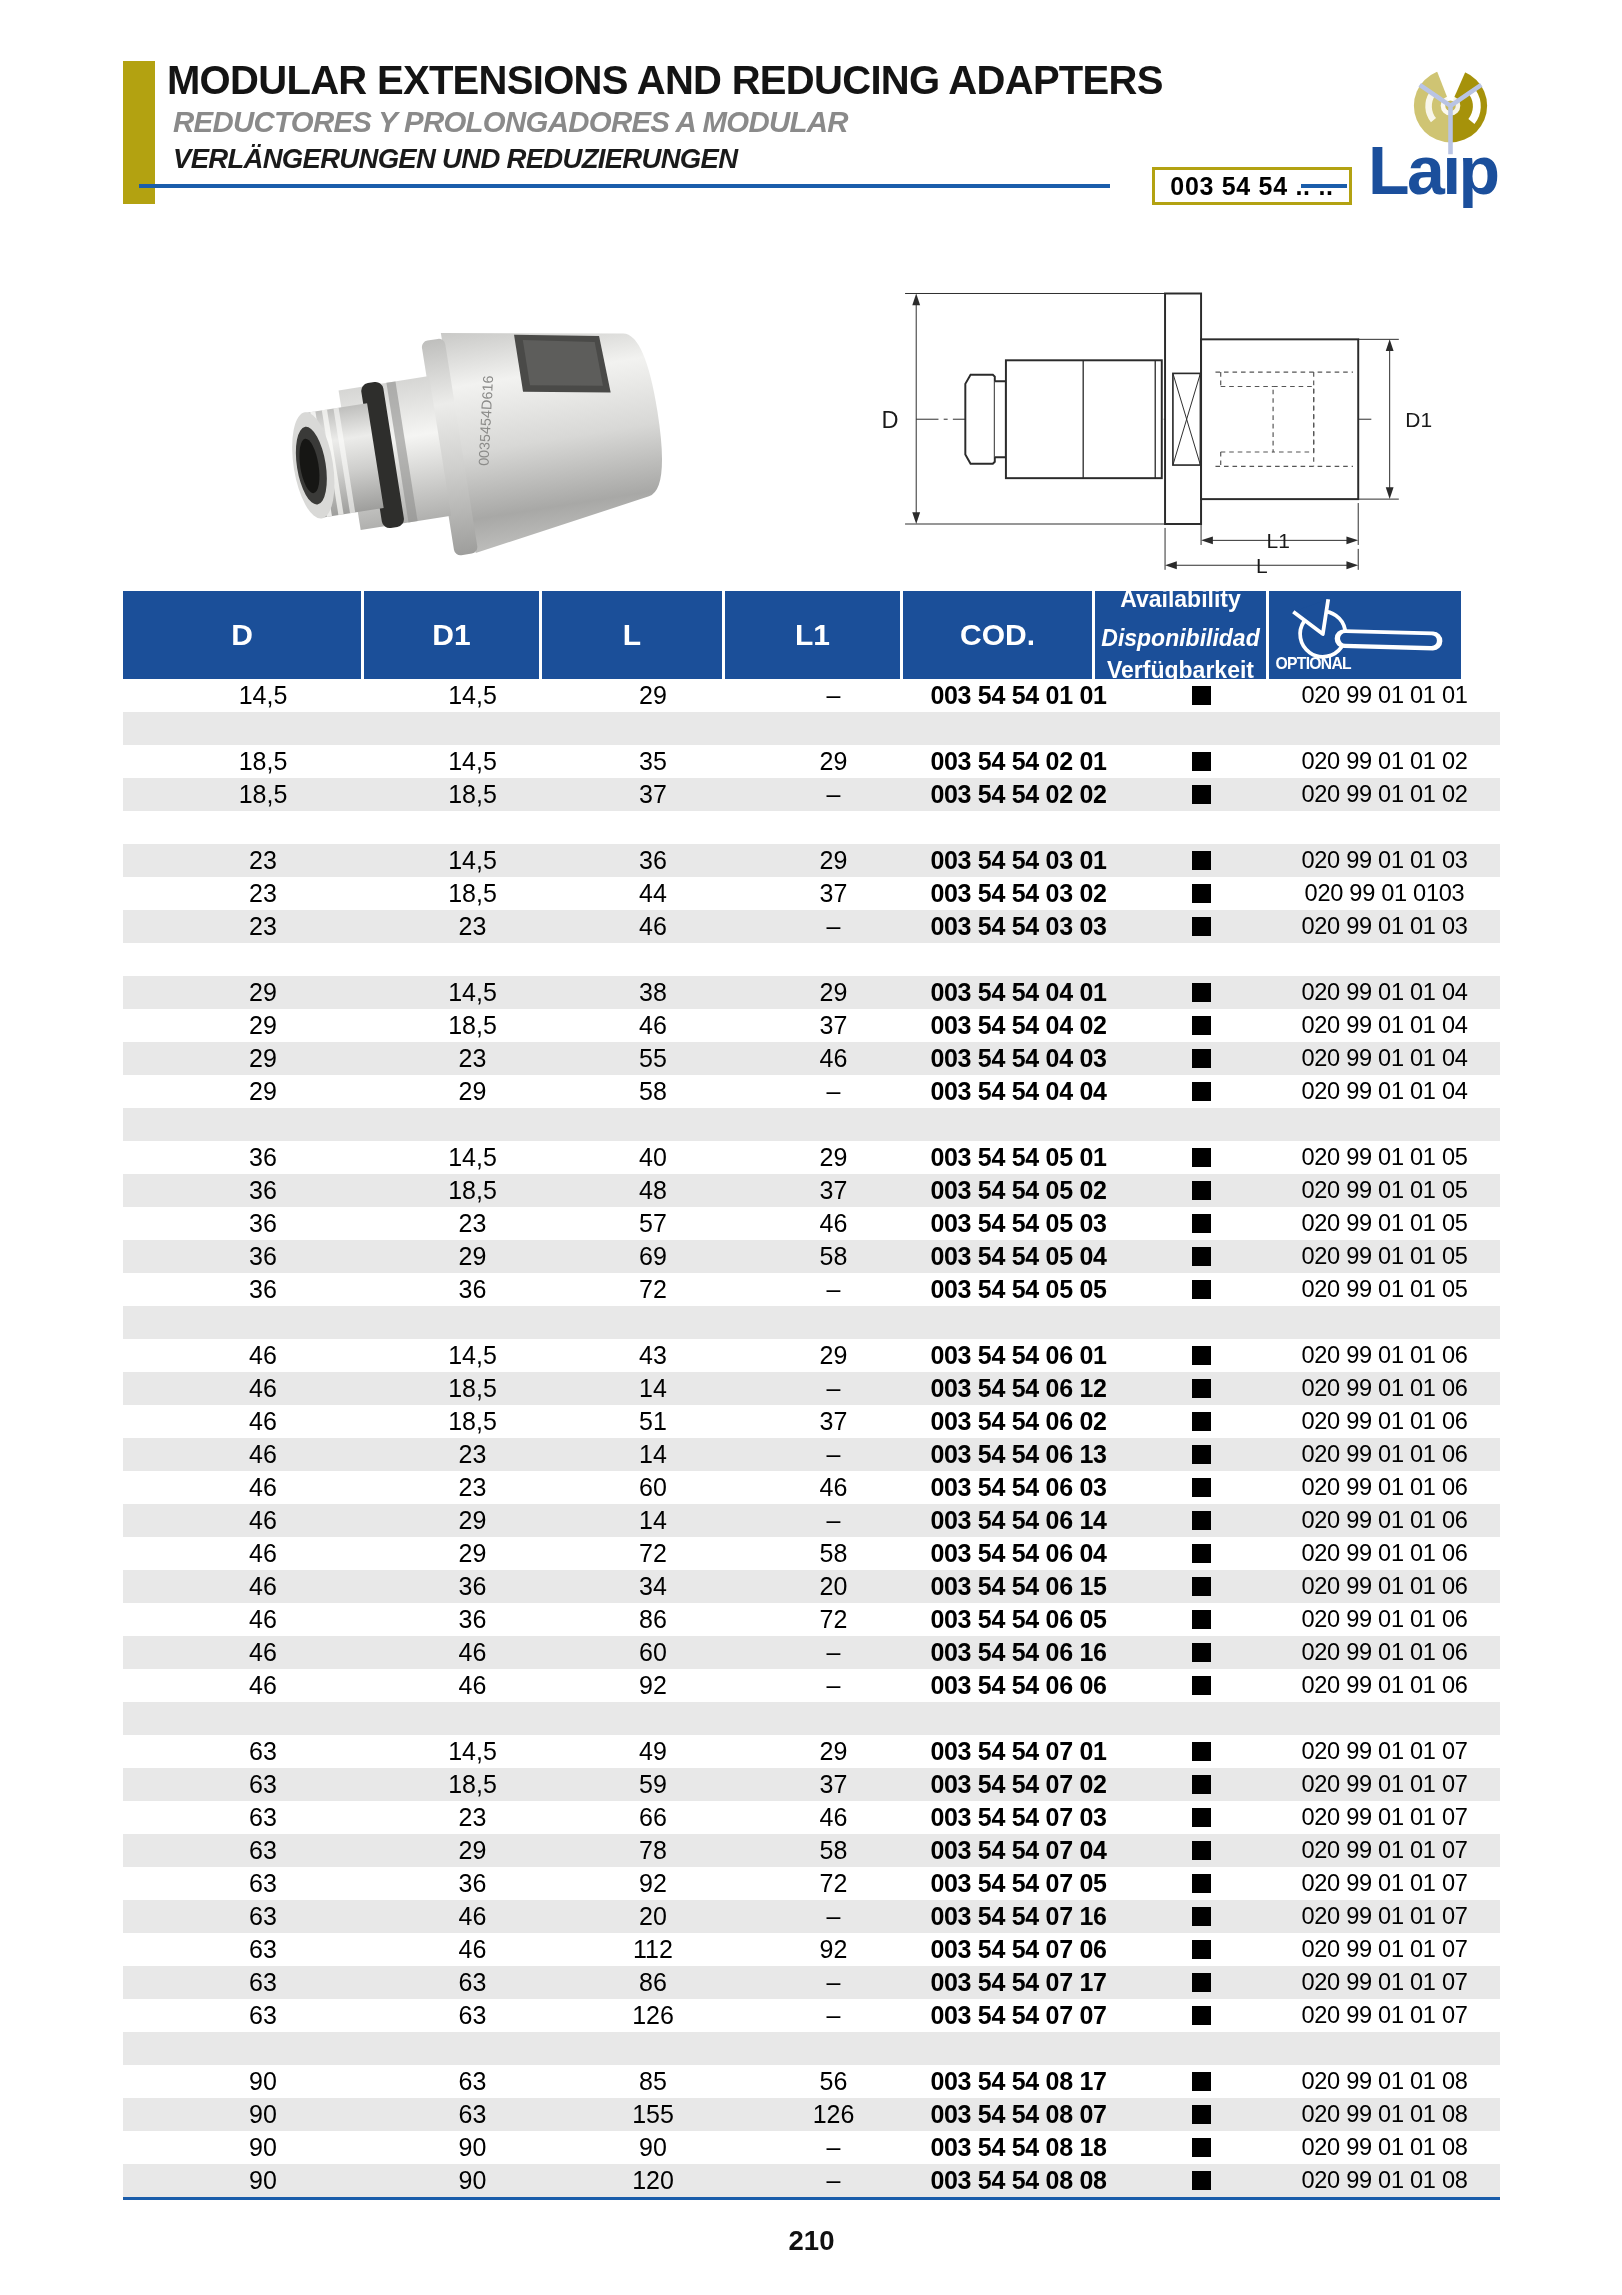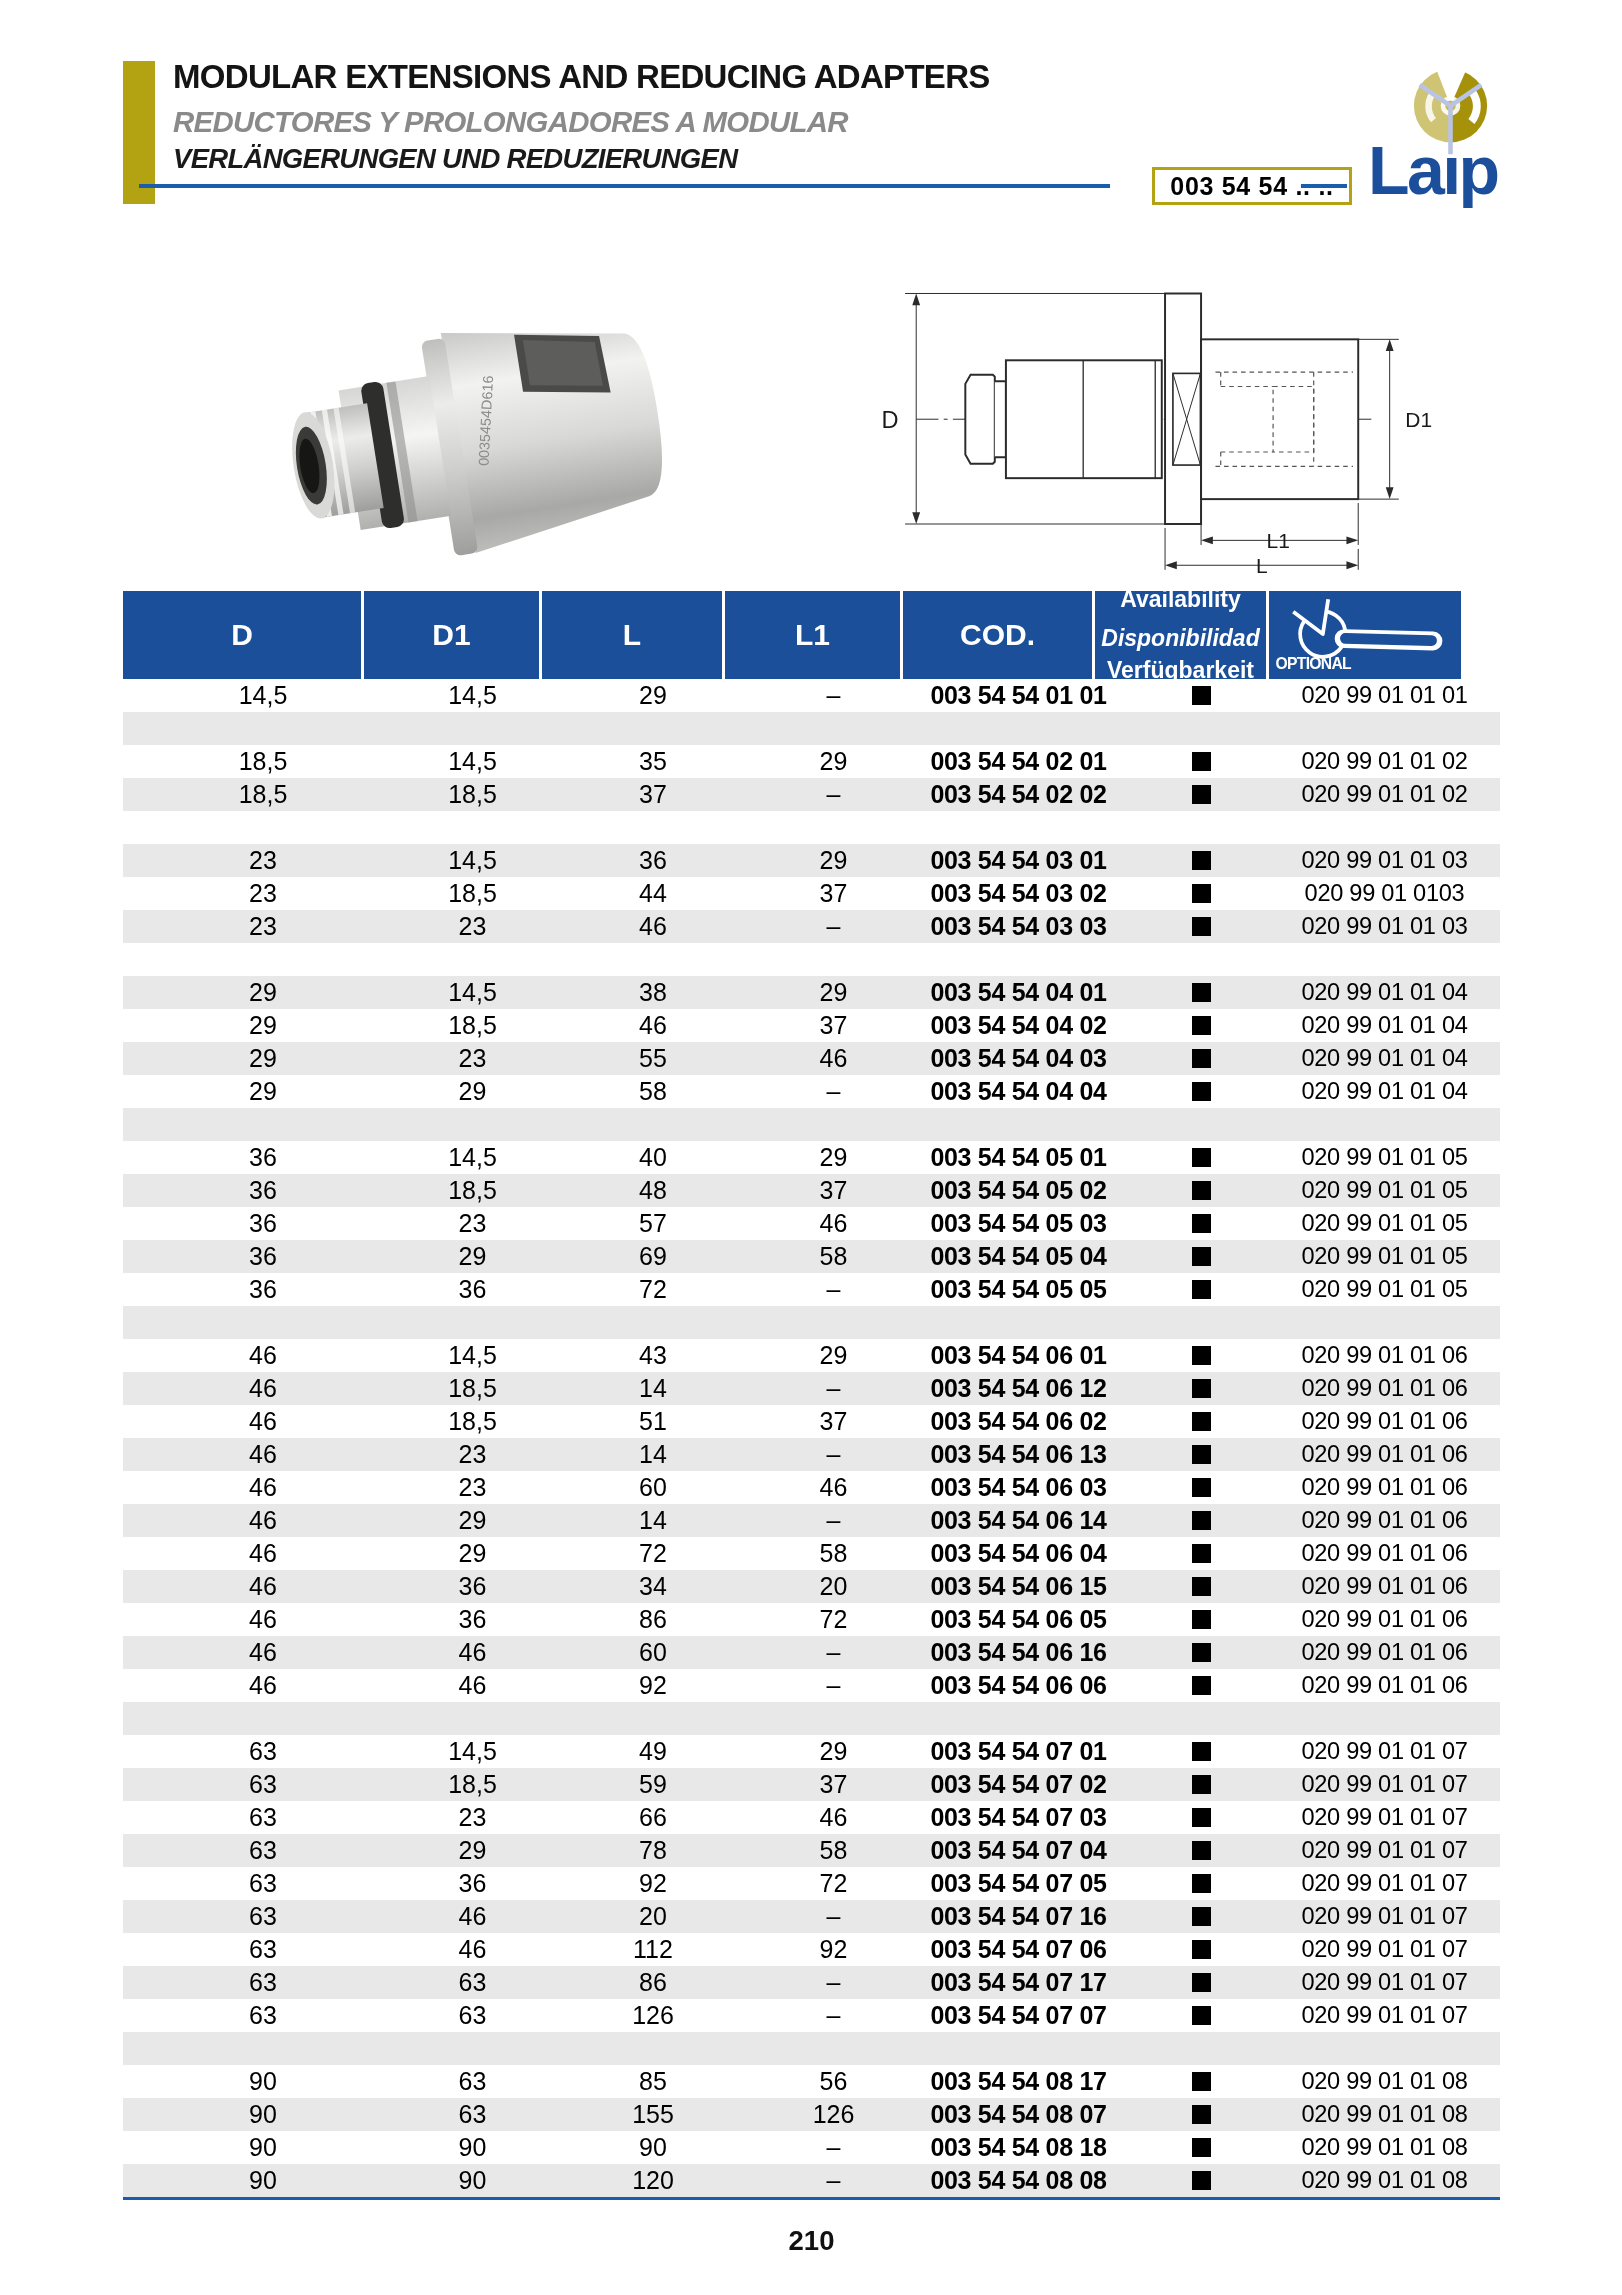--- a/index.html
+++ b/index.html
@@ -2,21 +2,21 @@
 <html style="font-size:10.5px"><head>
 <meta charset="utf-8">
 <title>Catalog page</title>
 <style>
   html,body{margin:0;padding:0;background:#ffffff;}
   .page{position:relative;width:1623px;height:2295px;background:#fff;overflow:hidden;
         font-family:"Liberation Sans", sans-serif;color:#111;}
 
   
   .gold-bar{position:absolute;left:123px;top:61px;width:32px;height:143px;background:#b3a211;}
-  .title-en{position:absolute;left:173px;top:58px;font-size:33px;font-weight:bold;color:#141414;
+  .title-en{position:absolute;left:167px;top:58px;font-size:40px;font-weight:bold;color:#141414;
             letter-spacing:-0.7px;white-space:nowrap;}
   .title-es{position:absolute;left:173px;top:105px;font-size:29.4px;font-weight:bold;font-style:italic;
             color:#8a8a8a;letter-spacing:-0.7px;white-space:nowrap;}
   .title-de{position:absolute;left:173px;top:143px;font-size:27.5px;font-weight:bold;font-style:italic;
             color:#1a1a1a;letter-spacing:-0.7px;white-space:nowrap;}
   .rule-left{position:absolute;left:139px;top:184px;width:971px;height:3.9px;background:#1a5dab;}
   .rule-right{position:absolute;left:1301px;top:184px;width:46px;height:3.9px;background:#1a5dab;}
   .code-box{position:absolute;left:1152px;top:167px;width:200px;height:38px;background:#fff;
             border:3.3px solid #b3a211;box-sizing:border-box;display:flex;align-items:center;
             justify-content:center;font-size:25px;font-weight:bold;color:#000;letter-spacing:0.7px;}

